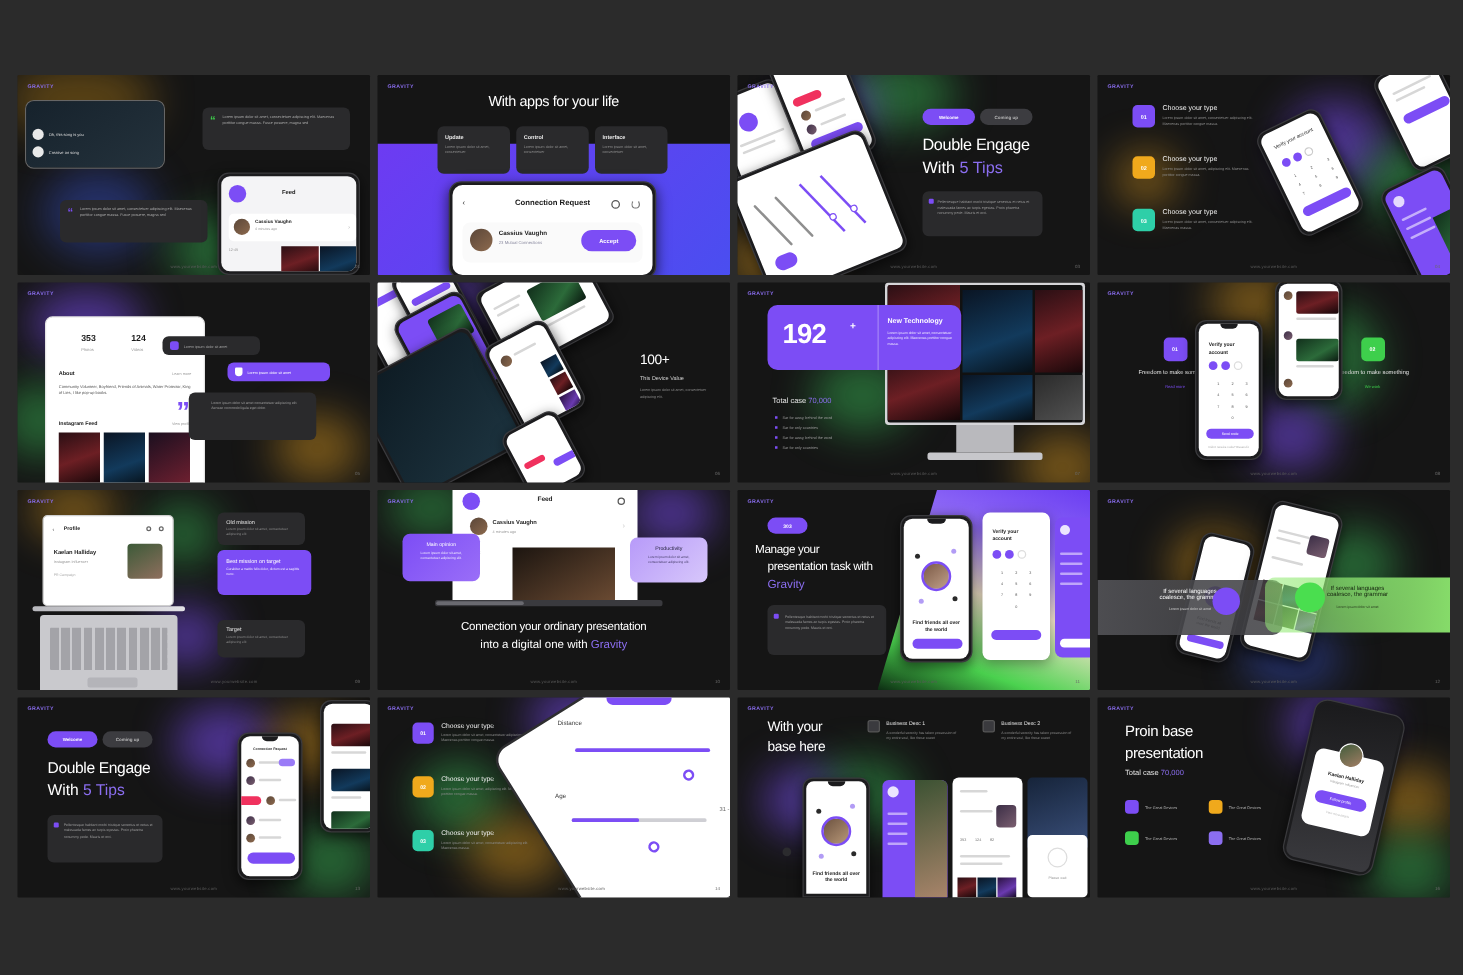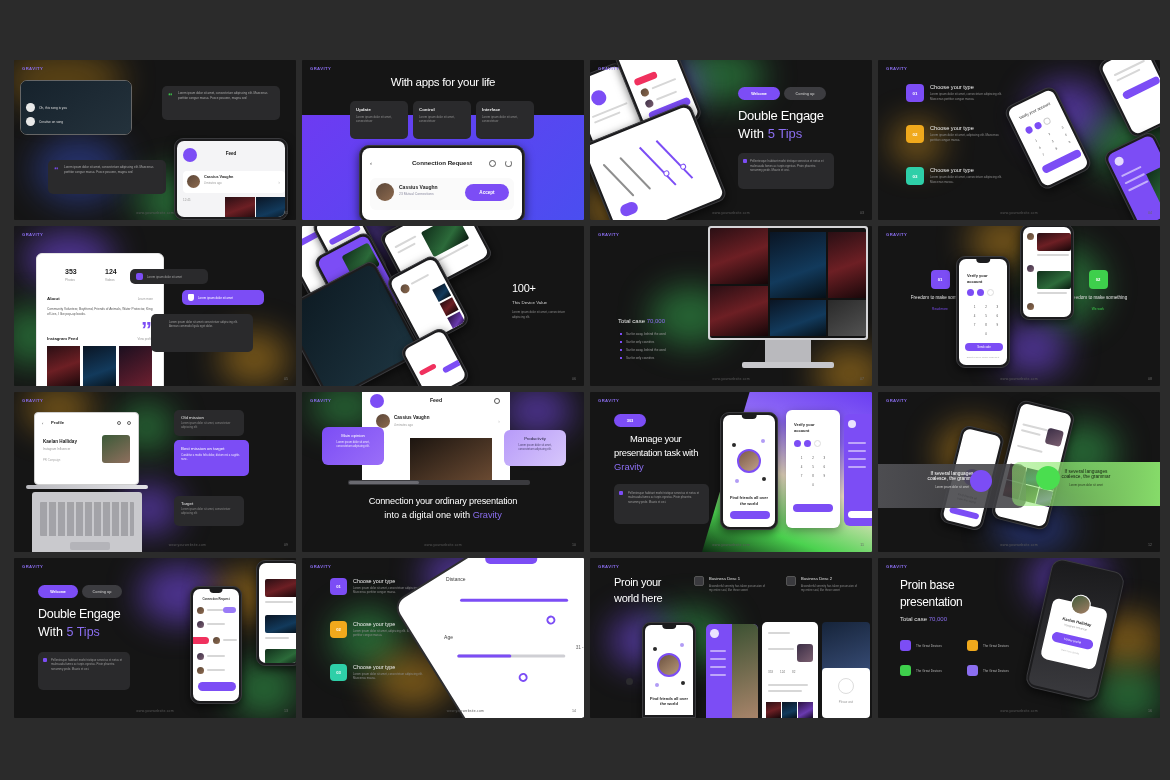--- a/index.html
+++ b/index.html
@@ -378,20 +378,27 @@
         <div class="photo b" style="position:absolute;left:60px;top:4px;width:56px;height:66px"></div>
         <div class="photo r" style="position:absolute;left:118px;top:4px;width:44px;height:66px"></div>
         <div class="photo r" style="position:absolute;left:0;top:58px;width:58px;height:50px"></div>
         <div class="photo b" style="position:absolute;left:60px;top:72px;width:56px;height:36px"></div>
         <div class="photo" style="position:absolute;left:118px;top:72px;width:44px;height:36px;background:linear-gradient(150deg,#2a2a2a,#555)"></div>
       </div>
     </div>
     <div style="position:absolute;left:175px;top:114px;width:46px;height:22px;background:#b9b9bd"></div>
     <div style="position:absolute;left:152px;top:136px;width:92px;height:6px;background:#c7c7cb;border-radius:2px"></div>
 
+    <div class="card-violet" style="position:absolute;left:24px;top:18px;width:155px;height:52px;border-radius:8px">
+      <div style="position:absolute;left:12px;top:10px;font-size:22px;color:#fff;font-weight:700;letter-spacing:-.6px">192</div>
+      <div style="position:absolute;left:66px;top:12px;font-size:8px;color:#fff;font-weight:700">+</div>
+      <div style="position:absolute;left:1px;top:0;bottom:0;left:88px;width:1px;background:rgba(255,255,255,.3)"></div>
+      <div style="position:absolute;left:96px;top:10px;font-size:5.6px;color:#fff;font-weight:700">New Technology</div>
+      <div style="position:absolute;left:96px;top:20px;width:52px;font-size:2.8px;color:rgba(255,255,255,.85);line-height:1.6">Lorem ipsum dolor sit amet, consectetuer adipiscing elit. Maecenas porttitor congue massa.</div>
+    </div>
     <div style="position:absolute;left:28px;top:92px;font-size:6px;color:#e6e6e6">
       <span>Total case </span><span class="accent">70,000</span>
     </div>
     <div style="position:absolute;left:30px;top:106px">
       <div style="display:flex;align-items:center;gap:4px;margin-bottom:4px">
         <div style="width:2px;height:2px;background:#7c4df5"></div>
         <div style="font-size:3px;color:#9a9a9a">Sar for away, behind the word</div>
       </div>
       <div style="display:flex;align-items:center;gap:4px;margin-bottom:4px">
         <div style="width:2px;height:2px;background:#7c4df5"></div>
@@ -536,21 +543,21 @@
       <span>into a digital one with </span><span class="accent">Gravity</span>
     </div>
     <div class="foot">www.yourwebsite.com</div>
     <div class="pnum">10</div>
   </div>
 
   <div class="slide">
     <div style="position:absolute;right:0;top:0;width:170px;height:160px;background:linear-gradient(200deg,#6b3ef2 0%,#8f6af6 28%,#f2e3c9 52%,#4bd24f 80%,#0c2d12 100%);clip-path:polygon(28% 0,100% 0,100% 100%,0 100%)"></div>
     <div class="logo">GRAVITY</div>
     <div class="pill" style="position:absolute;left:24px;top:22px;width:32px;height:13px;background:#7c4df5;display:flex;align-items:center;justify-content:center;font-size:4px;color:#fff;font-weight:700">303</div>
-    <div class="bigtitle" style="position:absolute;left:40px;top:41px;font-size:9.4px">Manage your</div>
+    <div class="bigtitle" style="position:absolute;left:14px;top:41px;font-size:9.4px">Manage your</div>
     <div class="bigtitle" style="position:absolute;left:24px;top:55px;font-size:9.4px">presentation task with</div>
     <div style="position:absolute;left:24px;top:69px;font-size:9.4px;color:#8b6ef0">Gravity</div>
     <div class="card-dark" style="position:absolute;left:24px;top:92px;width:95px;height:40px;padding:7px 7px 0 14px">
       <div style="position:absolute;left:5px;top:7px;width:4px;height:4px;border-radius:1px;background:#7c4df5"></div>
       <div style="font-size:2.8px;color:#9b9b9b;line-height:1.6">Pellentesque habitant morbi tristique senectus et netus et malesuada fames ac turpis egestas. Proin pharetra nonummy pede. Mauris et orci.</div>
     </div>
     <div class="phone" style="left:130px;top:20px;width:58px;height:118px">
       <div class="notch"></div>
       <div class="screen" style="background:#fff">
         <div style="position:absolute;left:50%;top:34px;transform:translateX(-50%);width:24px;height:24px;border-radius:50%;border:2px solid #7c4df5;background:linear-gradient(140deg,#7c5a46,#c0a08a)"></div>
@@ -724,22 +731,22 @@
       <div style="position:absolute;left:130px;top:134px;font-size:4.6px;color:#666;transform:rotate(32deg)">31 - 57</div>
     </div>
     <div class="foot" style="left:auto;right:100px;text-align:right">www.yourwebsite.com</div>
     <div class="pnum">14</div>
   </div>
 
   <div class="slide">
     <div class="glow g-green" style="left:60px;top:50px;width:80px;height:55px"></div>
     <div class="glow g-purple" style="left:20px;top:55px;width:60px;height:55px"></div>
     <div class="logo">GRAVITY</div>
-    <div class="bigtitle" style="position:absolute;left:24px;top:18px;font-size:11px">Proin your</div>
-    <div class="bigtitle" style="position:absolute;left:24px;top:34px;font-size:11px">world here</div>
+    <div class="bigtitle" style="position:absolute;left:24px;top:18px;font-size:11px">With your</div>
+    <div class="bigtitle" style="position:absolute;left:24px;top:34px;font-size:11px">base here</div>
     <div style="position:absolute;left:104px;top:18px;display:flex;gap:5px">
       <div style="width:10px;height:10px;border-radius:2px;background:#3a3a3e;border:1px solid #555"></div>
       <div style="width:58px">
         <div style="font-size:4.2px;color:#e4e4e4;margin-bottom:3px">Business Desc 1</div>
         <div style="font-size:2.8px;color:#888;line-height:1.6">A wonderful serenity has taken possession of my entire soul, like these sweet</div>
       </div>
     </div>
     <div style="position:absolute;left:196px;top:18px;display:flex;gap:5px">
       <div style="width:10px;height:10px;border-radius:2px;background:#3a3a3e;border:1px solid #555"></div>
       <div style="width:58px">

